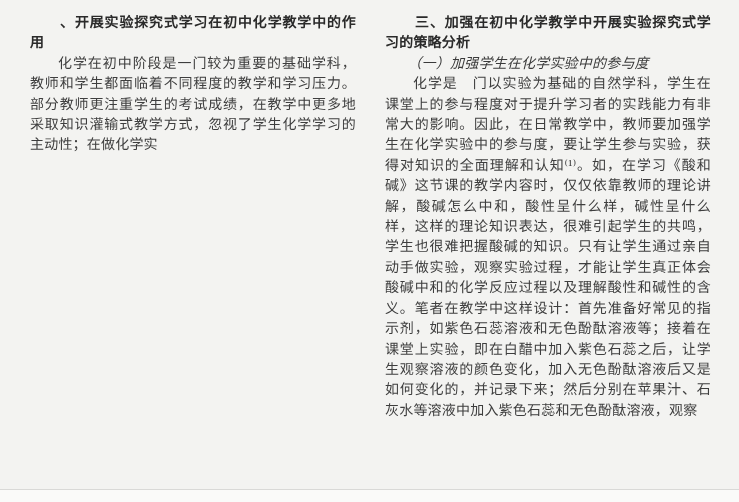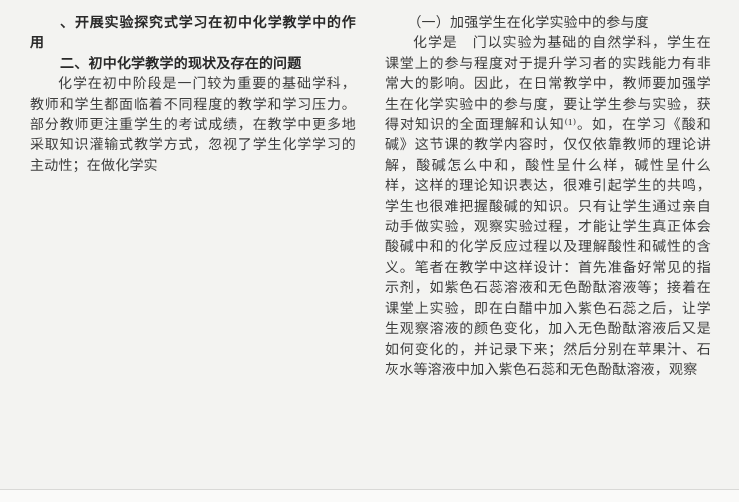--- a/index.html
+++ b/index.html
@@ -33,20 +33,21 @@
     letter-spacing: 0.2px;
   }
   .block { margin: 0; padding: 0; }
   .h1 {
     font-family: Liberation Mono, monospace;
     font-weight: 700;
     color: #2a2a2a;
     text-indent: 2.15em;
   }
   .sub {
+    font-style: italic;
     color: #3a3a3a;
     text-indent: 1.6em;
   }
   .para { text-indent: 2em; }
   .para.no-indent { text-indent: 0; }
   .bottom-strip {
     position: absolute;
     left: 0;
     right: 0;
     bottom: 0;
@@ -56,25 +57,25 @@
   }
 </style>
 </head>
 <body>
 
 <div class="page">
   <div class="columns">
 
     <div class="col">
       <p class="block h1">、开展实验探究式学习在初中化学教学中的作用</p>
-      <p class="block h1">二、初中化学教学的现状及存在的问题</p>
       <p class="block para">化学在初中阶段是一门较为重要的基础学科，教师和学生都面临着不同程度的教学和学习压力。部分教师更注重学生的考试成绩，在教学中更多地采取知识灌输式教学方式，忽视了学生化学学习的主动性；在做化学实</p>
     </div>
 
     <div class="col">
+      <p class="block h1">三、加强在初中化学教学中开展实验探究式学习的策略分析</p>
       <p class="block sub">（一）加强学生在化学实验中的参与度</p>
       <p class="block para">化学是　门以实验为基础的自然学科，学生在课堂上的参与程度对于提升学习者的实践能力有非常大的影响。因此，在日常教学中，教师要加强学生在化学实验中的参与度，要让学生参与实验，获得对知识的全面理解和认知⁽¹⁾。如，在学习《酸和碱》这节课的教学内容时，仅仅依靠教师的理论讲解，酸碱怎么中和，酸性呈什么样，碱性呈什么样，这样的理论知识表达，很难引起学生的共鸣，学生也很难把握酸碱的知识。只有让学生通过亲自动手做实验，观察实验过程，才能让学生真正体会酸碱中和的化学反应过程以及理解酸性和碱性的含义。笔者在教学中这样设计：首先准备好常见的指示剂，如紫色石蕊溶液和无色酚酞溶液等；接着在课堂上实验，即在白醋中加入紫色石蕊之后，让学生观察溶液的颜色变化，加入无色酚酞溶液后又是如何变化的，并记录下来；然后分别在苹果汁、石灰水等溶液中加入紫色石蕊和无色酚酞溶液，观察</p>
     </div>
 
   </div>
 
   <div class="bottom-strip"></div>
 </div>
 
 </body></html>

